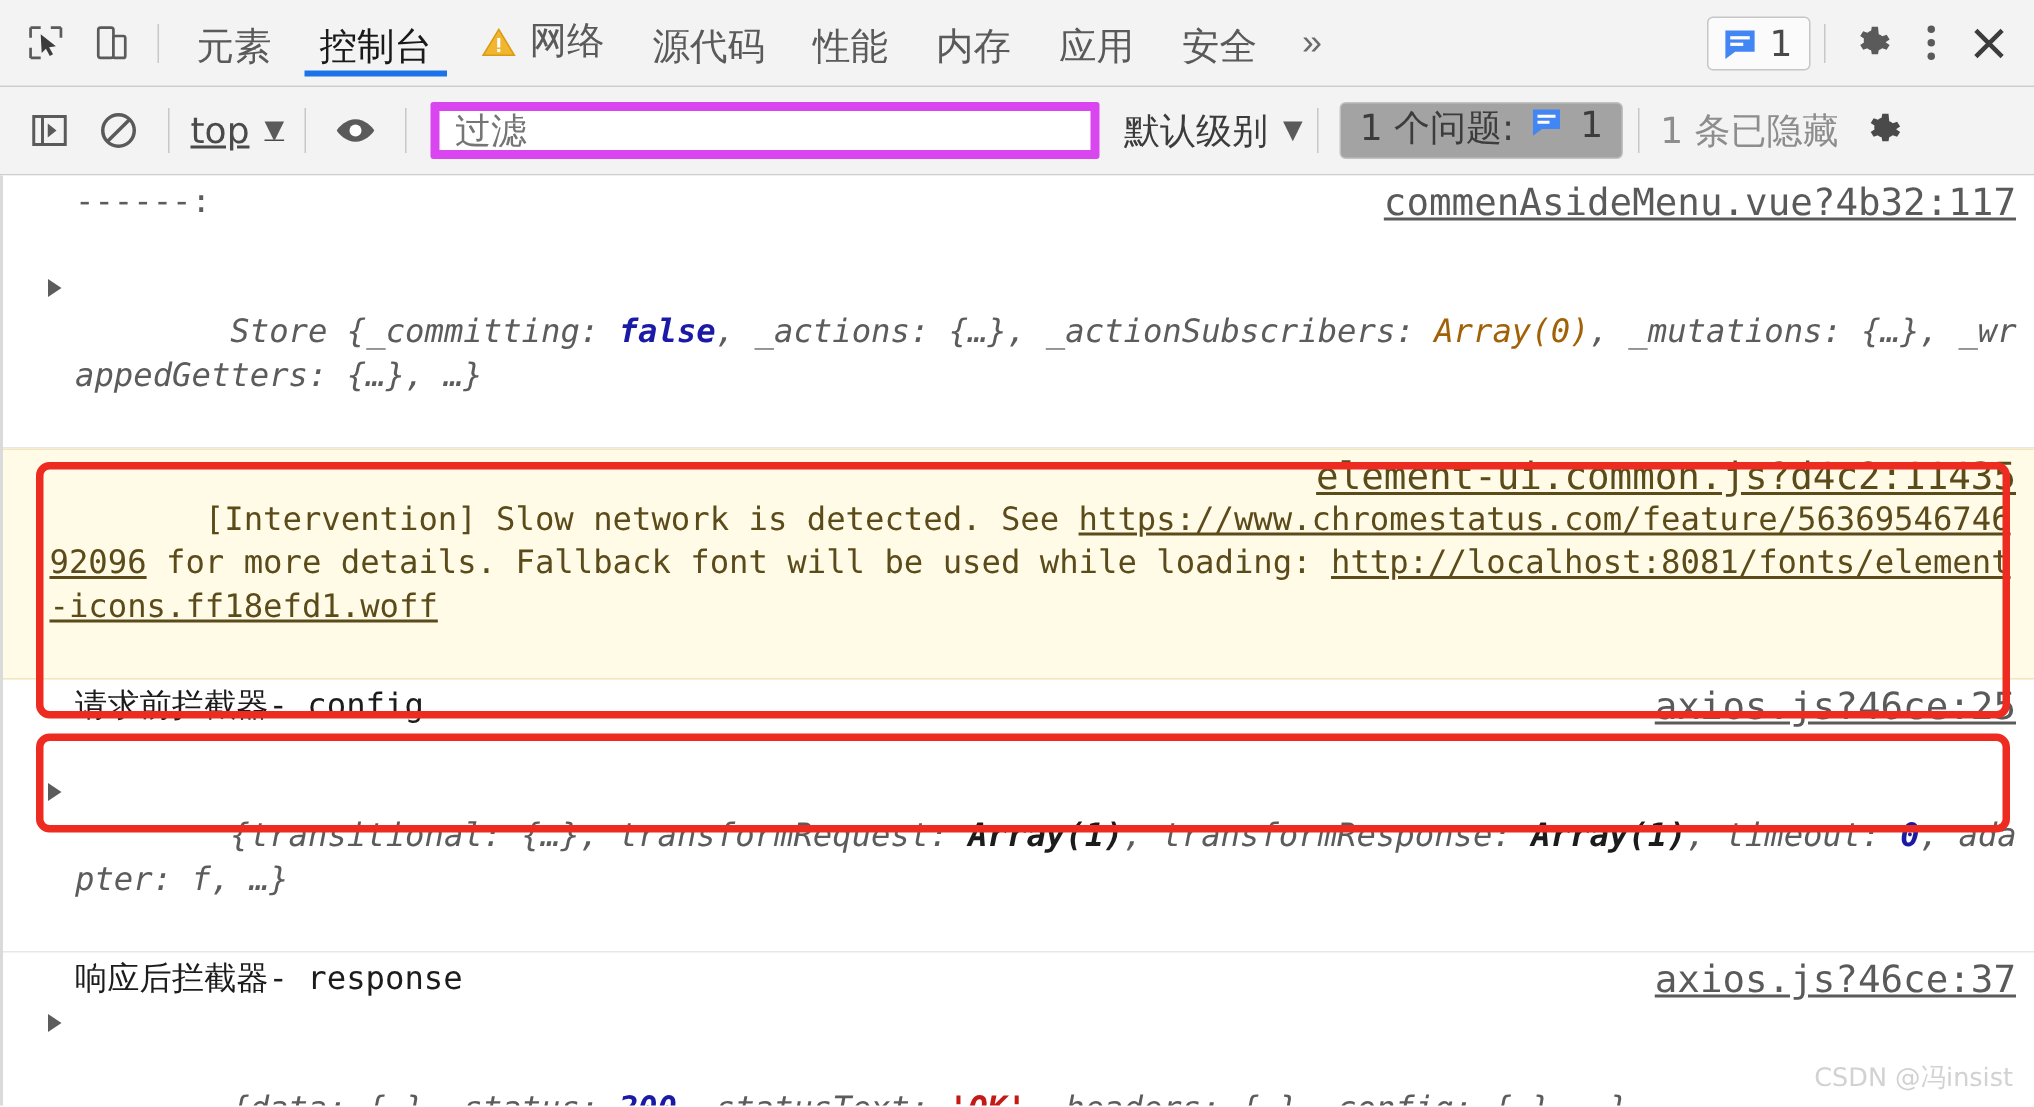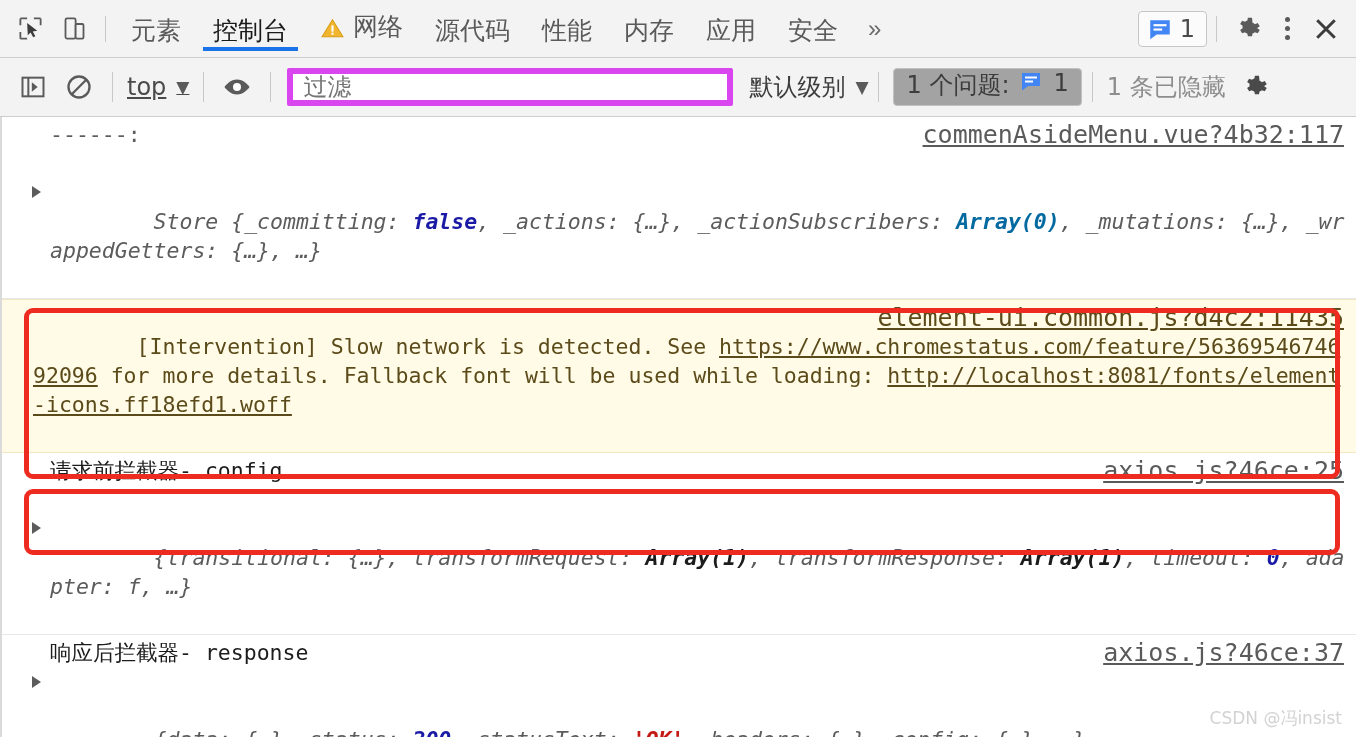--- a/index.html
+++ b/index.html
@@ -370,21 +370,21 @@
     </div>
   </div>
 
   <div class="console">
 
     <div class="msg" style="min-height:74px;">
       <div class="src">commenAsideMenu.vue?4b32:117</div>
       <div class="msg-body plain" style="color:#5c5c5c;">------:</div>
       <div class="msg-body it" style="position:relative;">
         <span class="arrow" style="top:37px;"></span>
-        <span class="dim">Store {_committing: </span><span class="num-tok">false</span><span class="dim">, _actions: {…}, _actionSubscribers: </span><span class="plain" style="font-style:italic;font-weight:bold;color:#0369a1;">Array(0)</span><span class="dim">, _mutations: {…}, _wrappedGetters: {…}, …}</span>
+        <span class="dim">Store {_committing: </span><span class="num-tok">false</span><span class="dim">, _actions: {…}, _actionSubscribers: </span><span class="plain" style="font-style:italic;font-weight:normal;color:#a16207;">Array(0)</span><span class="dim">, _mutations: {…}, _wrappedGetters: {…}, …}</span>
       </div>
     </div>
 
     <div class="msg warn" style="min-height:91px;">
       <div class="src" style="color:#5c4b1a;">element-ui.common.js?d4c2:11435</div>
       <div class="msg-body" style="padding-left:31px;">
         <span class="warn-text">[Intervention] Slow network is detected. See </span><span class="warn-link">https://www.chromestatus.com/feature/5636954674692096</span><span class="warn-text"> for more details. Fallback font will be used while loading: </span><span class="warn-link">http://localhost:8081/fonts/element-icons.ff18efd1.woff</span>
       </div>
     </div>
 

